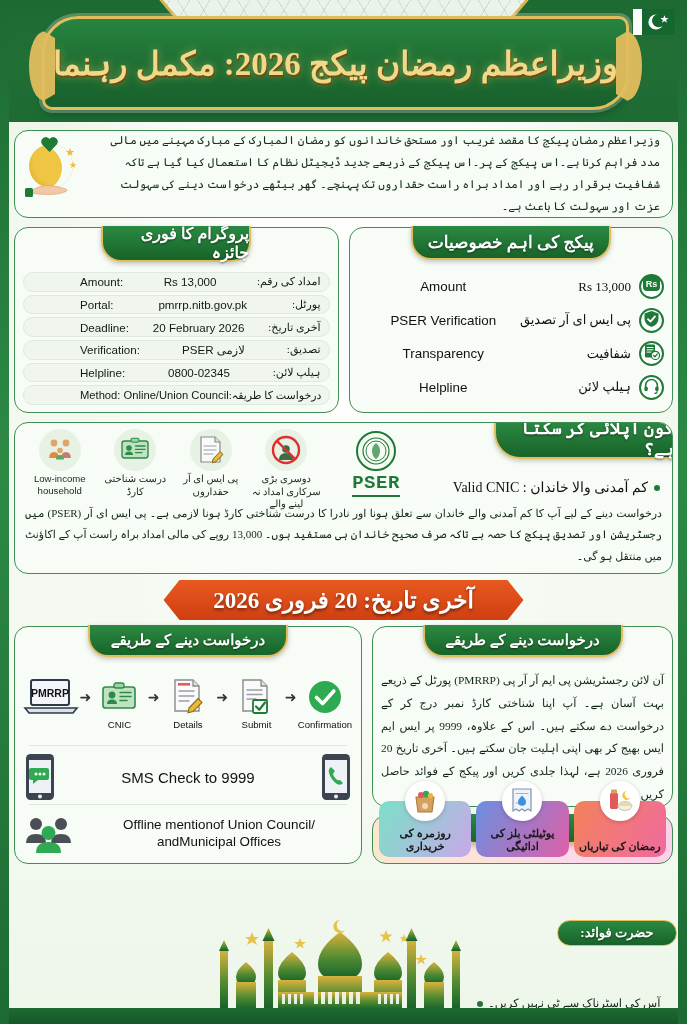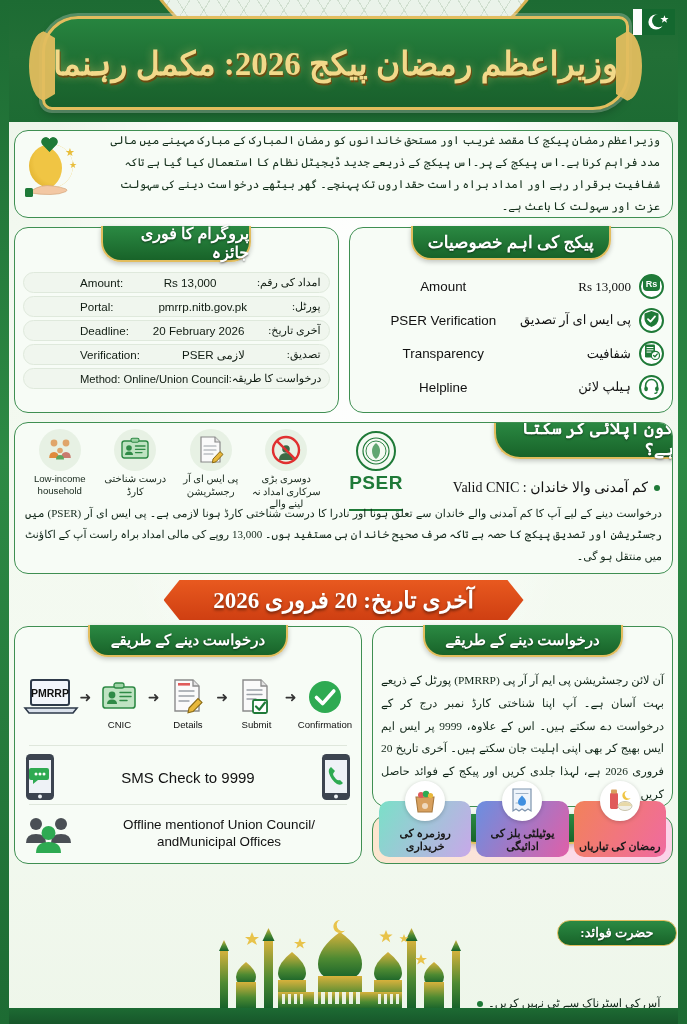--- a/index.html
+++ b/index.html
@@ -170,21 +170,21 @@
   }
   .ic-cap{ font-size:9.6px; line-height:1.25; color:#16261a; }
   .ic-cap.ur{ direction:rtl; font-family:"Liberation Serif",serif; font-size:10px; }
   .pser{ position:absolute; left:318px; top:8px; width:86px; text-align:center; }
   .pser-seal{
     width:40px;height:40px;border-radius:50%;margin:0 auto;
     border:2px solid #1f7a38; background:#f5faf3;
     display:flex;align-items:center;justify-content:center;
   }
   .pser-name{ font-size:19px; font-weight:bold; color:#1f7a38; letter-spacing:.5px;
-              border-bottom:2px solid #1f7a38; display:inline-block; padding-bottom:15px; margin-top:1px; }
+              border-bottom:2px solid #1f7a38; display:inline-block; padding-bottom:1px; margin-top:1px;font-family:Liberation Mono, monospace; }
   .cnic-line{
     position:absolute; right:12px; top:56px; direction:rtl;
     font-family:"Liberation Serif",serif; font-size:14px; color:#111;
     display:flex; align-items:center; gap:6px;
   }
   .bullet-dot{ width:6px;height:6px;border-radius:50%;background:#1f7a38; }
   .elig-para{
     position:absolute; left:10px; right:10px; top:80px;
     direction:rtl; text-align:justify; font-family:"Liberation Serif",serif;
     font-size:11px; line-height:1.95; color:#13281a;
@@ -318,20 +318,25 @@
         <div class="ov-item">
           <span class="ov-label">Deadline:</span>
           <span class="ov-val">20 February 2026</span>
           <span class="ov-ur">آخری تاریخ:</span>
         </div>
         <div class="ov-item">
           <span class="ov-label">Verification:</span>
           <span class="ov-val">PSER لازمی</span>
           <span class="ov-ur">تصدیق:</span>
         </div>
+        <div class="ov-item">
+          <span class="ov-label">Helpline:</span>
+          <span class="ov-val">0800-02345</span>
+          <span class="ov-ur">ہیلپ لائن:</span>
+        </div>
         <div class="ov-item wide">
           <span class="ov-label">Method: Online/Union Council</span>
           <span class="ov-ur">درخواست کا طریقہ:</span>
         </div>
       </div>
     </div>
 
     <div class="col box">
       <div class="ribbon kf-ribbon">پیکج کی اہم خصوصیات</div>
       <div class="kf-list">
@@ -428,21 +433,21 @@
             <path d="M4 2 H18 L23 7 V27 H4 Z" fill="#fafafa" stroke="#8a8a8a" stroke-width="1.2"></path>
             <path d="M18 2 V7 H23" fill="#e3e3e3" stroke="#8a8a8a" stroke-width="1.2"></path>
             <g stroke="#9aa0a6" stroke-width="1.2" stroke-linecap="round">
               <line x1="7" y1="11" x2="19" y2="11"></line>
                 <line x1="7" y1="15" x2="19" y2="15"></line>
               <line x1="7" y1="19" x2="16" y2="19"></line>
             </g>
             <path d="M16 24 L23 16.6 L26 19.4 L19 26.8 L15.4 27.8 Z" fill="#e8b83c" stroke="#8a6a14" stroke-width="1"></path>
           </svg>
         </div>
-        <div class="ic-cap ur">پی ایس ای آر رجسٹریشن</div>
+        <div class="ic-cap ur">پی ایس ای آر حقداروں</div>
       </div>
       <div class="ic-cell">
         <div class="ic-circle">
           <svg width="32" height="32" viewBox="0 0 32 32">
             <circle cx="16" cy="15" r="3.8" fill="#3d6b45"></circle>
             <path d="M9 26 q0-7 7-7 t7 7 Z" fill="#3d6b45"></path>
             <circle cx="16" cy="16" r="13" fill="none" stroke="#e03030" stroke-width="2.4"></circle>
             <line x1="6.8" y1="6.8" x2="25.2" y2="25.2" stroke="#e03030" stroke-width="2.4"></line>
           </svg>
         </div>

